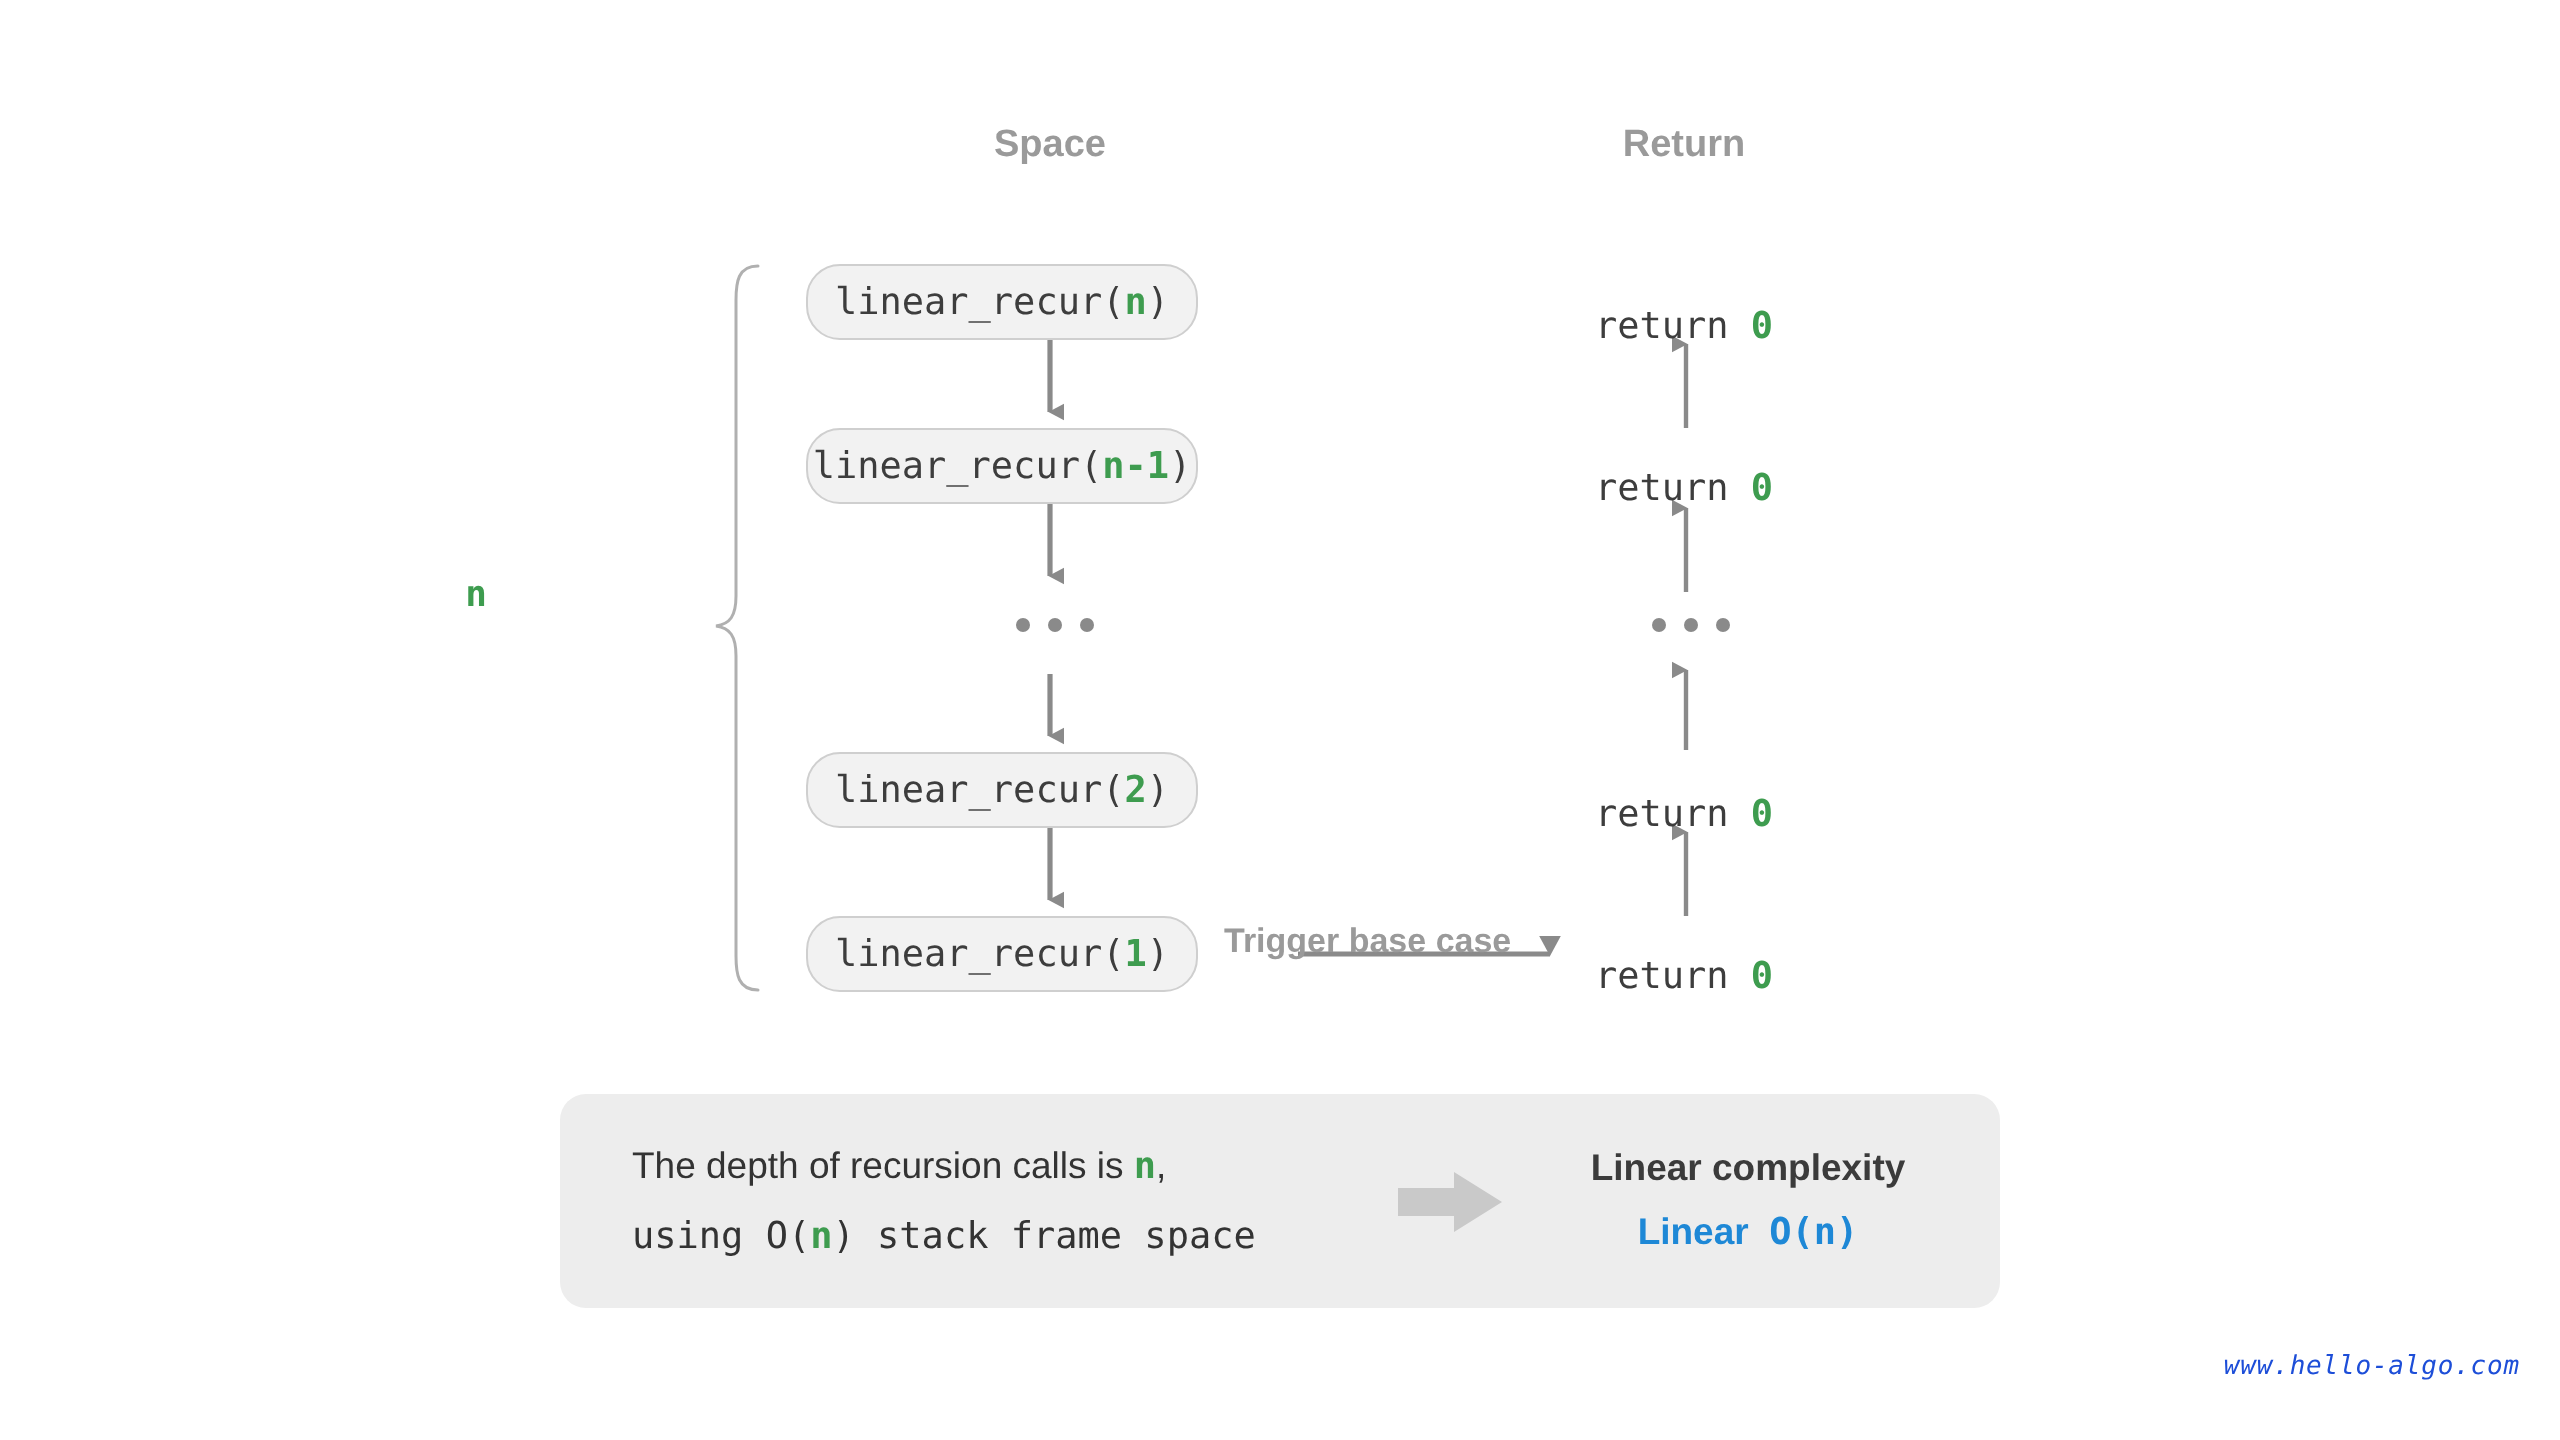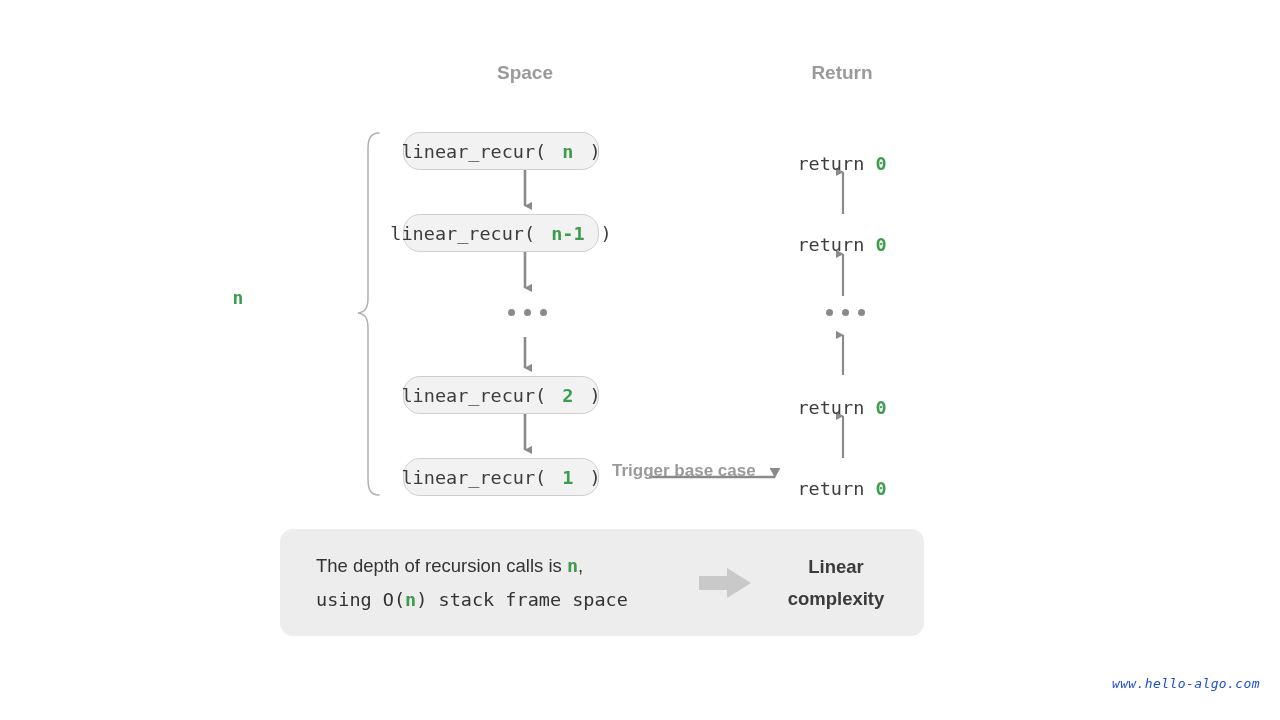--- a/index.html
+++ b/index.html
@@ -44,21 +44,20 @@
     border: 1.4px solid #cfcfcf;
     border-radius: 17px;
     display: flex;
     align-items: center;
     justify-content: center;
     font-family: "DejaVu Sans Mono", monospace;
     font-size: 18.5px;
     color: #3d3d3d;
     letter-spacing: 0px;
     white-space: nowrap;
-    gap: 16px;
   }
   .call-box .arg { color: #3e9c4f; font-weight: bold; }
 
   
   .ret-label {
     position: absolute;
     width: 244px;
     left: 720px;
     text-align: center;
     font-family: "DejaVu Sans Mono", monospace;
@@ -125,22 +124,22 @@
     font-size: 18px;
     font-weight: bold;
     color: #3e9c4f;
     line-height: 30px;
   }
 
   
   #info-panel {
     position: absolute;
     left: 280px;
-    top: 529px;
-    width: 644px;
+    top: 547px;
+    width: 720px;
     height: 107px;
     background: #ededed;
     border-radius: 13px;
     display: flex;
     align-items: center;
   }
   #info-left {
     width: 400px;
     padding-left: 36px;
     box-sizing: border-box;
@@ -313,18 +312,22 @@
     </div>
 
     <div id="info-arrow">
       <svg width="56" height="34" viewBox="0 0 56 34">
         <path d="M2,10 L30,10 L30,2 L54,17 L30,32 L30,24 L2,24 Z" fill="#c9c9c9"></path>
       </svg>
     </div>
 
     <div id="info-right">
       <span class="title">Linear complexity</span>
+      <span class="value">
+        <span>Linear</span>&nbsp;
+        <span class="mono">O(n)</span>
+      </span>
     </div>
   </div>
 
   <div id="watermark">www.hello-algo.com</div>
 
 </div>
 
 </body></html>

